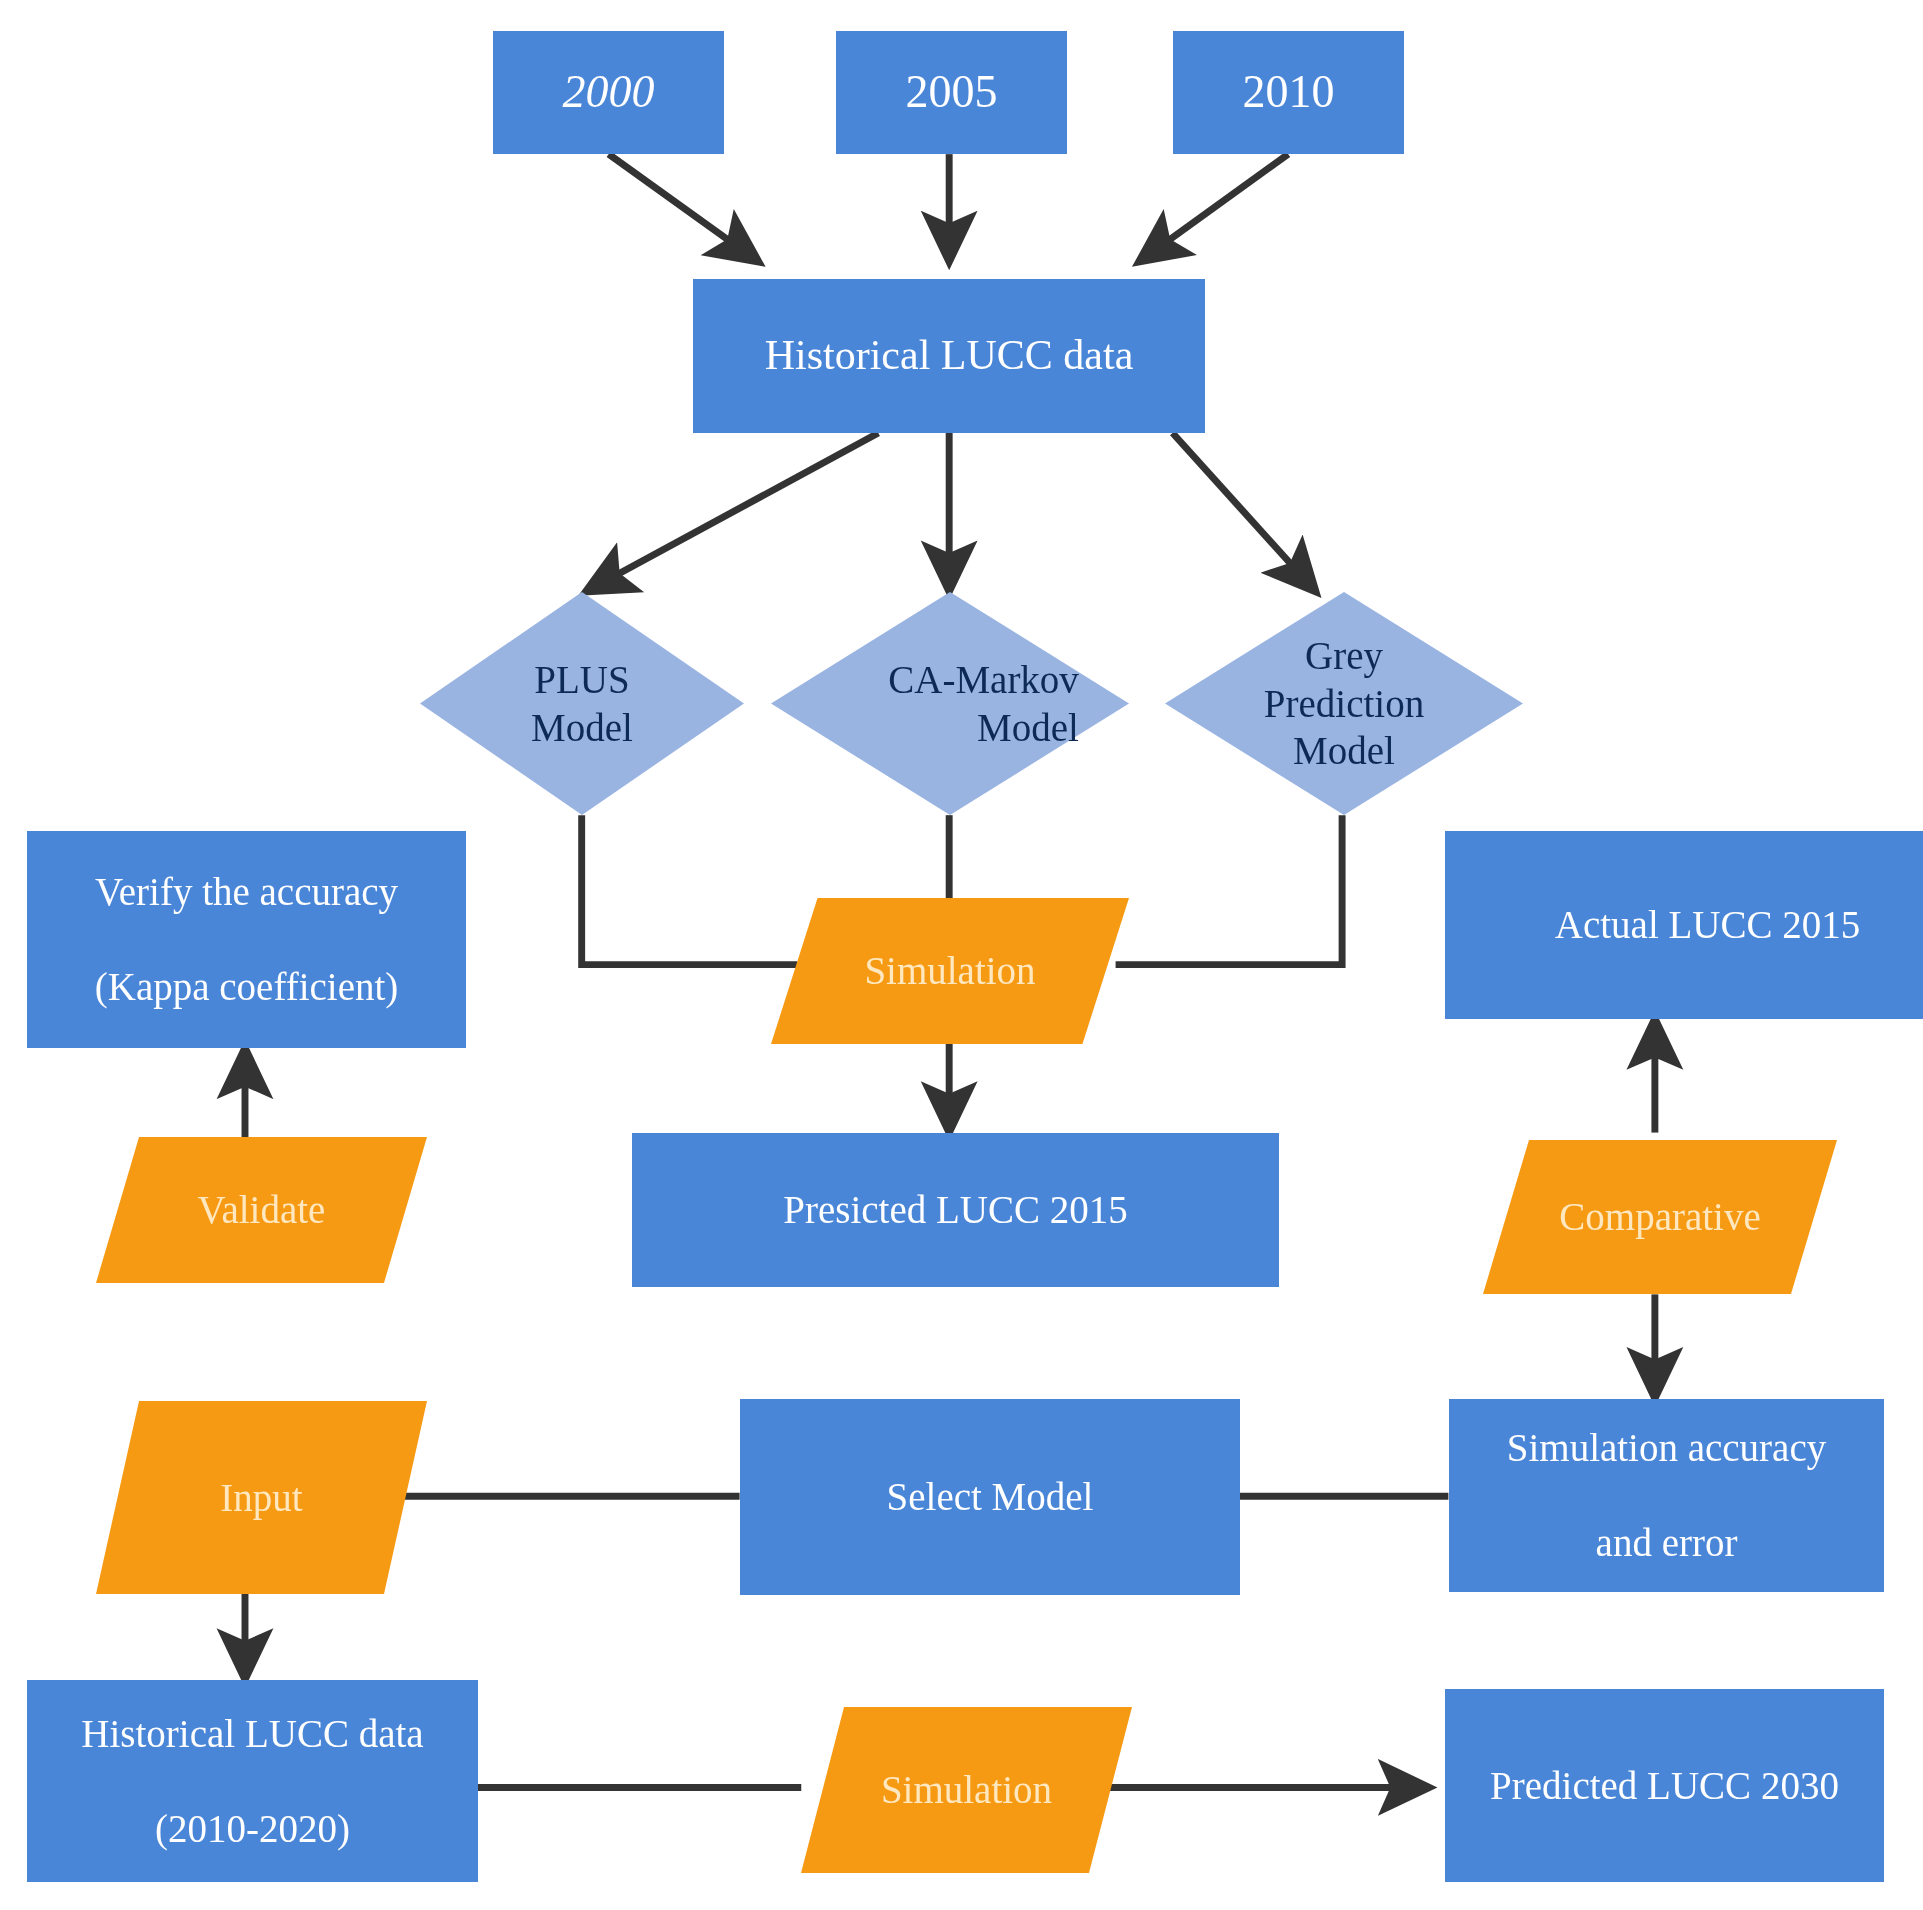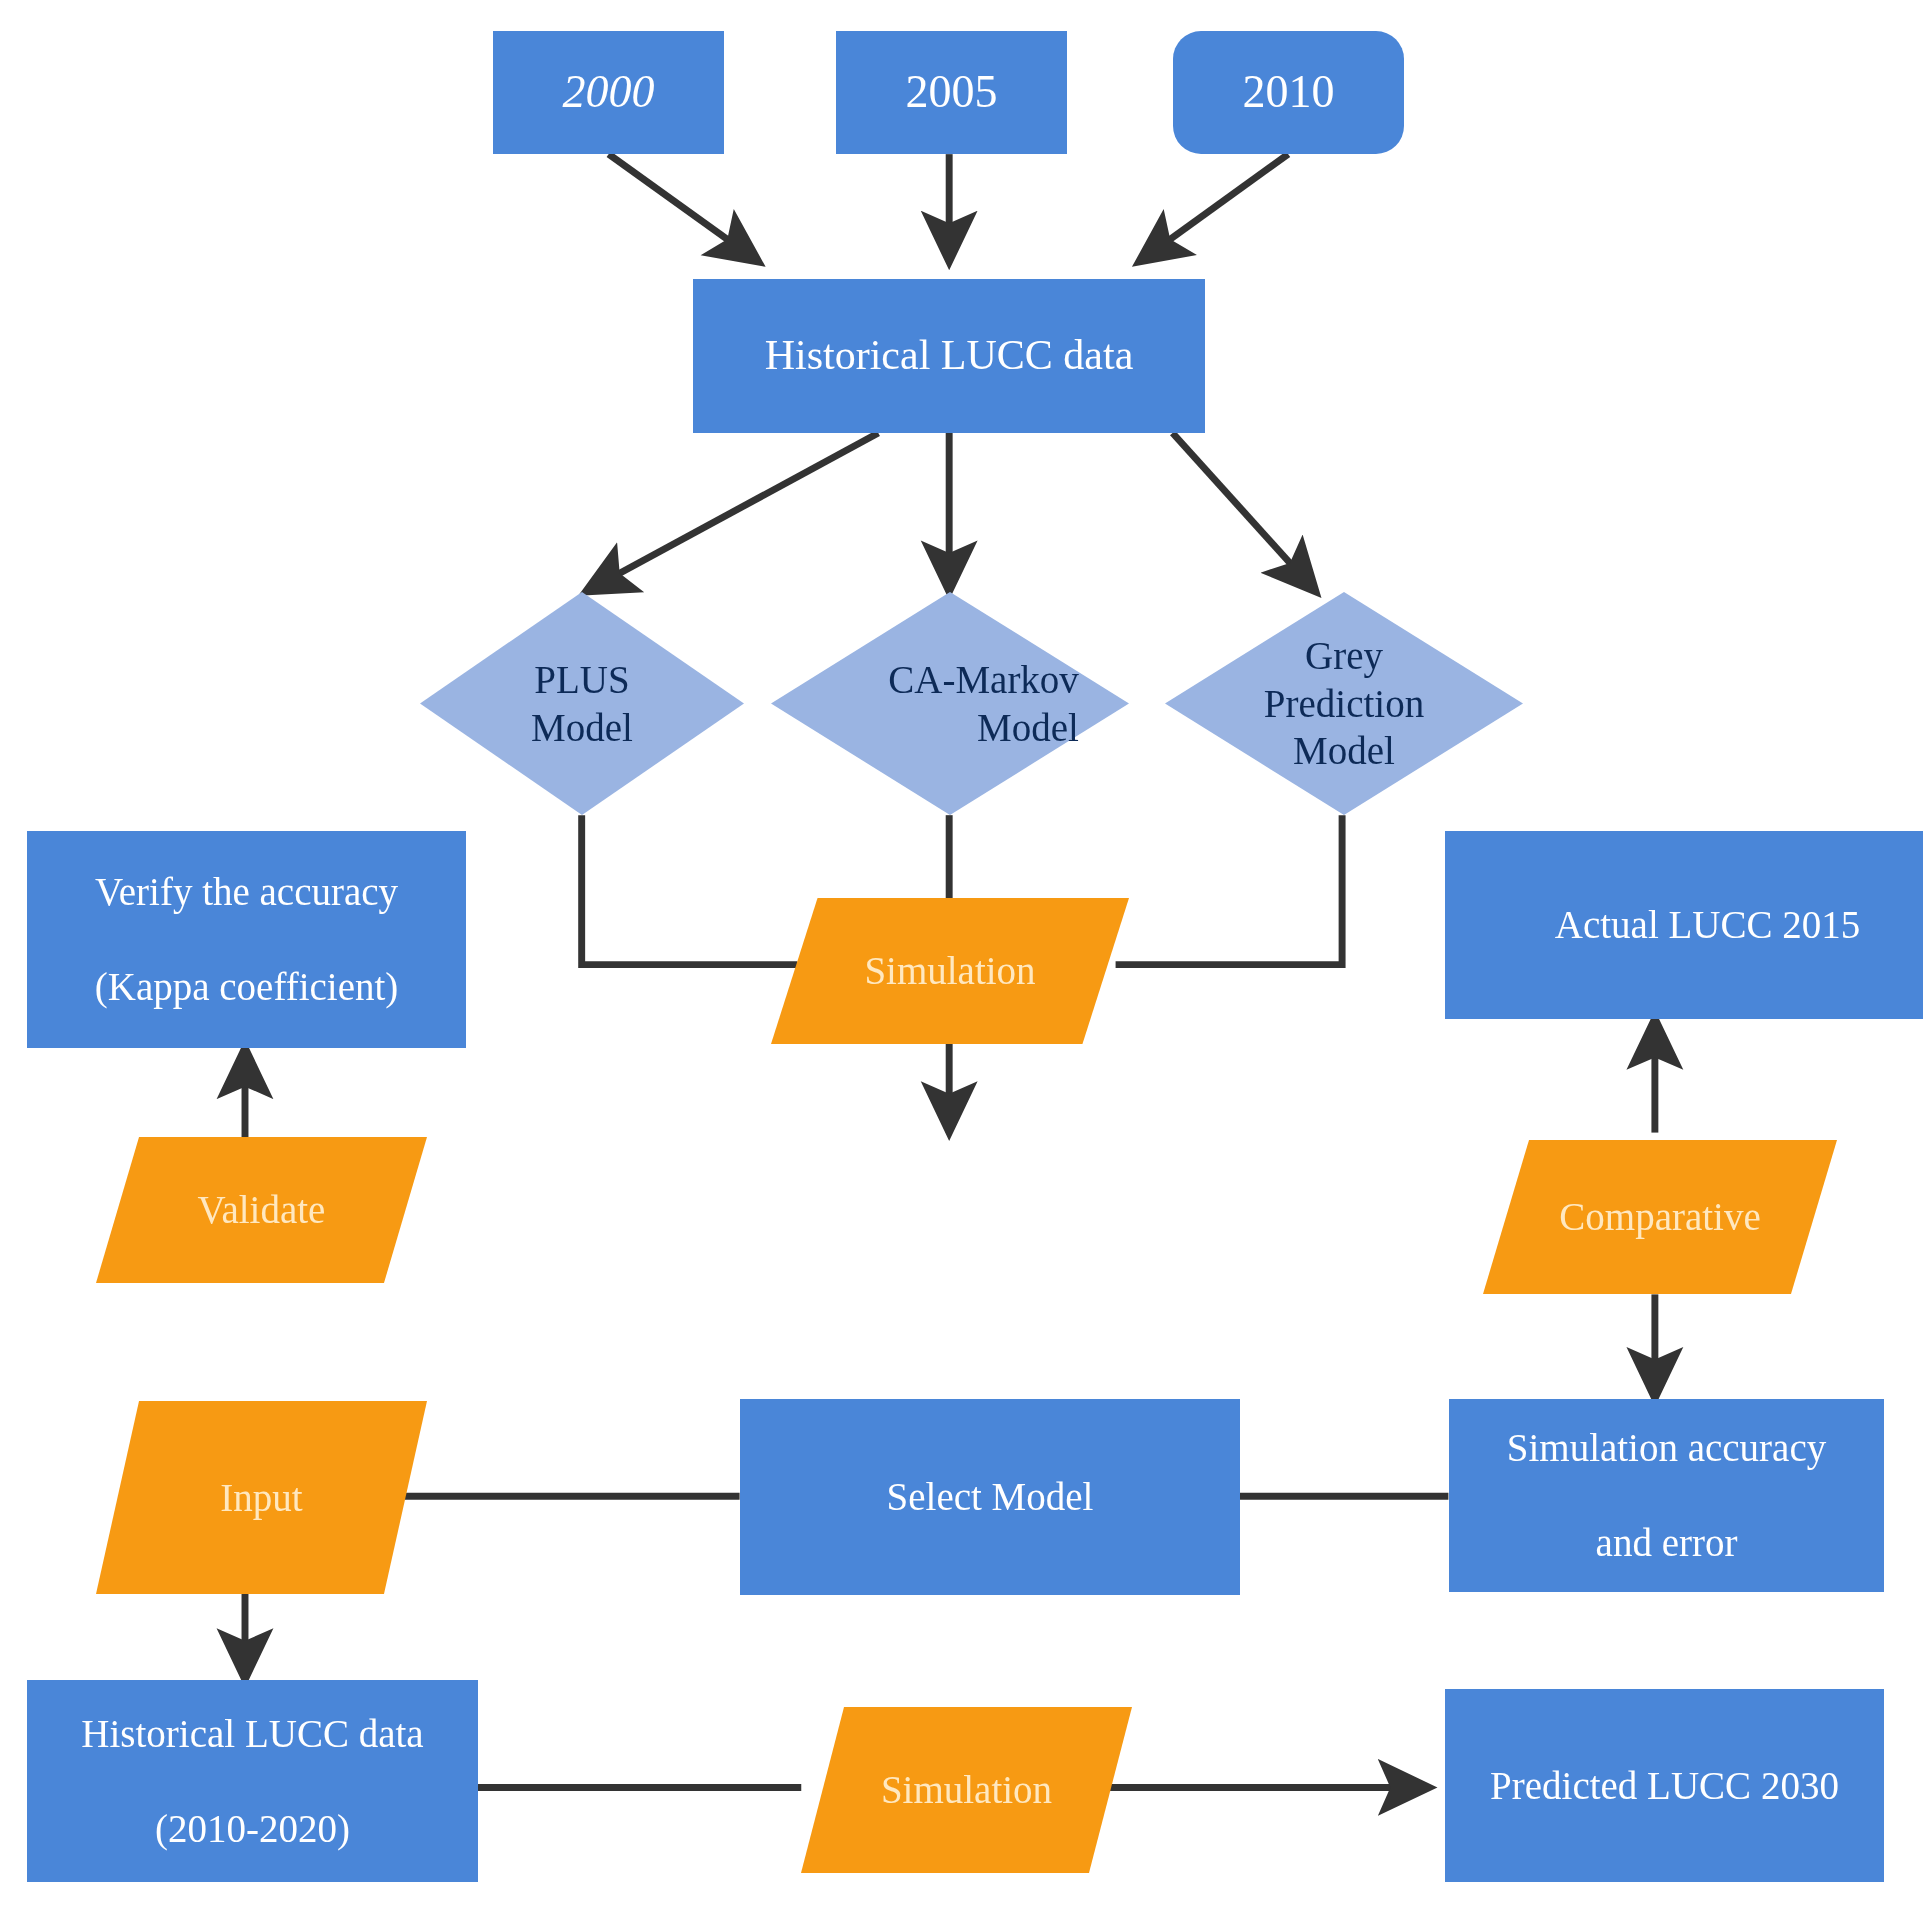--- a/index.html
+++ b/index.html
@@ -62,21 +62,21 @@
       <path d="M1430,2320 L1855,2320" marker-end="url(#ah)"></path>
     </g>
   </svg>
 
   <div class="node rect fs-year" style="left:493px;top:31px;width:231px;height:123px;font-style:italic;">
     <span>2000</span>
   </div>
   <div class="node rect fs-year" style="left:836px;top:31px;width:231px;height:123px;">
     <span>2005</span>
   </div>
-  <div class="node rect fs-year" style="left:1173px;top:31px;width:231px;height:123px;border-radius:28px;">
+  <div class="node rect fs-year" style="left:1173px;top:31px;width:231px;height:123px;">
     <span>2010</span>
   </div>
 
   <div class="node rect fs-lg" style="left:693px;top:279px;width:512px;height:154px;">
     <span>Historical LUCC data</span>
   </div>
 
   <div class="node diamond fs-md" style="left:420px;top:592px;width:324px;height:223px;">
     <div class="dshape"></div>
     <div class="dlabel">
@@ -116,20 +116,23 @@
   <div class="node para fs-md" style="left:771px;top:898px;width:358px;height:146px;">
     <div class="pshape"></div>
     <div class="plabel">Simulation</div>
   </div>
 
   <div class="node para fs-md" style="left:96px;top:1137px;width:331px;height:146px;">
     <div class="pshape"></div>
     <div class="plabel">Validate</div>
   </div>
 
+  <div class="node rect fs-md" style="left:632px;top:1133px;width:647px;height:154px;">
+    <span>Presicted LUCC 2015</span>
+  </div>
 
   <div class="node para fs-md" style="left:1483px;top:1140px;width:354px;height:154px;">
     <div class="pshape"></div>
     <div class="plabel">Comparative</div>
   </div>
 
   <div class="node para fs-md" style="left:96px;top:1401px;width:331px;height:193px;">
     <div class="pshape"></div>
     <div class="plabel">Input</div>
   </div>

